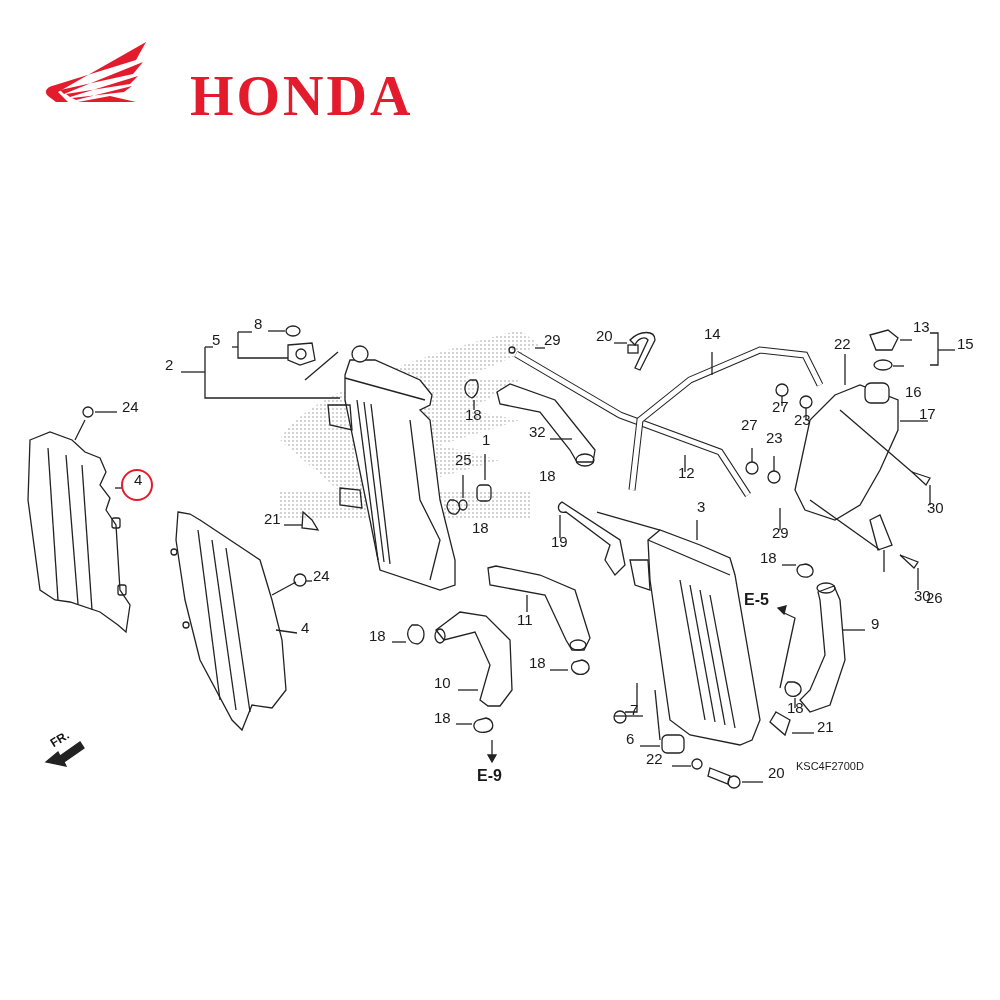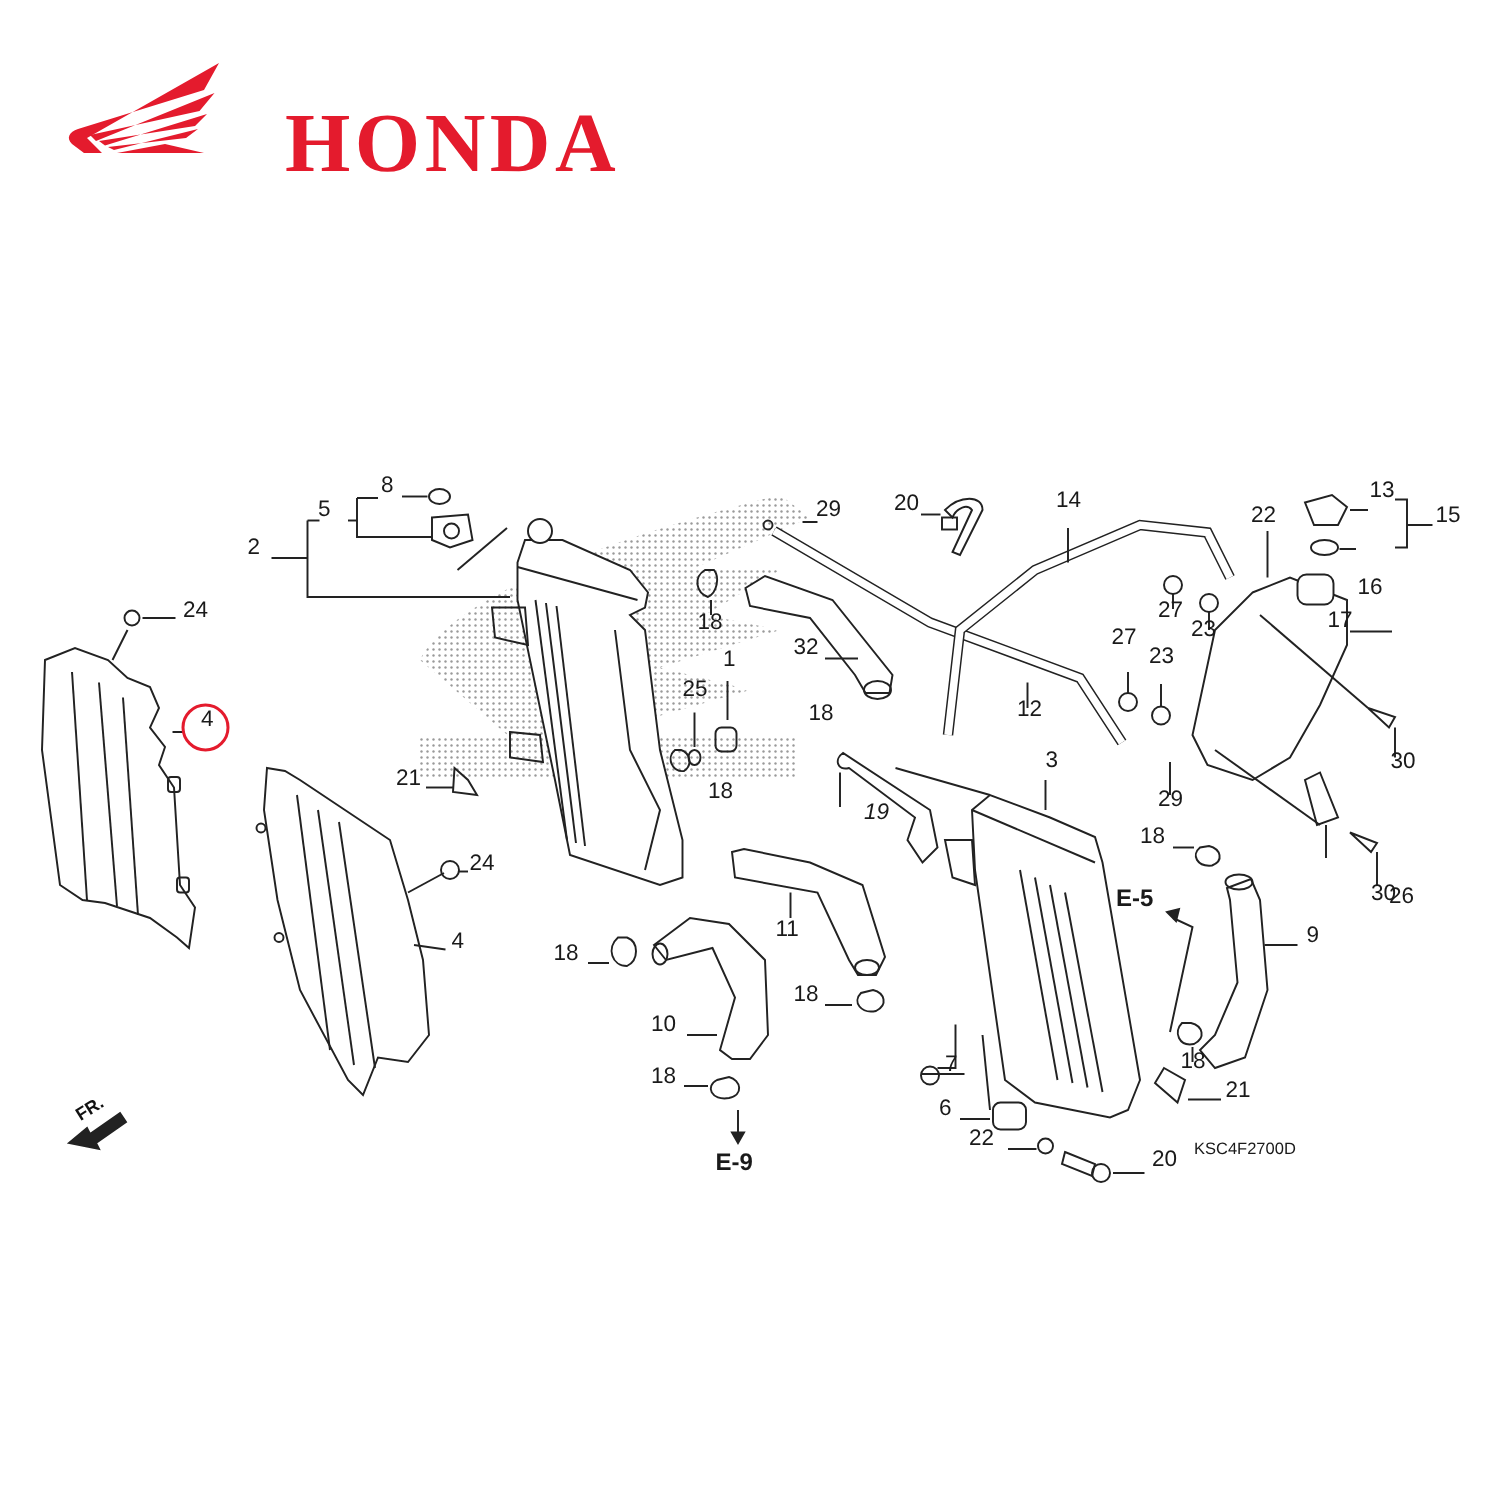--- a/index.html
+++ b/index.html
@@ -252,32 +252,32 @@
       <div class="lbl" style="left: 596px; top: 328px;">20</div>
       <div class="lbl" style="left: 704px; top: 326px;">14</div>
       <div class="lbl" style="left: 834px; top: 336px;">22</div>
       <div class="lbl" style="left: 913px; top: 319px;">13</div>
       <div class="lbl" style="left: 957px; top: 336px;">15</div>
       <div class="lbl" style="left: 905px; top: 352px; margin-top: 32px;">16</div>
       <div class="lbl" style="left: 465px; top: 407px;">18</div>
       <div class="lbl" style="left: 529px; top: 424px;">32</div>
       <div class="lbl" style="left: 772px; top: 399px;">27</div>
       <div class="lbl" style="left: 794px; top: 412px;">23</div>
-      <div class="lbl" style="left: 885px; top: 406px;">17</div>
+      <div class="lbl" style="left: 919px; top: 406px;">17</div>
       <div class="lbl" style="left: 482px; top: 432px;">1</div>
       <div class="lbl" style="left: 455px; top: 452px;">25</div>
       <div class="lbl" style="left: 741px; top: 417px;">27</div>
       <div class="lbl" style="left: 766px; top: 430px;">23</div>
       <div class="lbl" style="left: 678px; top: 465px;">12</div>
       <div class="lbl" style="left: 539px; top: 468px;">18</div>
       <div class="lbl" style="left: 772px; top: 525px;">29</div>
       <div class="lbl" style="left: 927px; top: 500px;">30</div>
       <div class="lbl" style="left: 264px; top: 511px;">21</div>
       <div class="lbl" style="left: 697px; top: 499px;">3</div>
-      <div class="lbl" style="left: 576px; top: 534px; font-style: italic;">19</div>
+      <div class="lbl" style="left: 551px; top: 534px;">19</div>
       <div class="lbl" style="left: 472px; top: 520px;">18</div>
       <div class="lbl" style="left: 760px; top: 550px;">18</div>
       <div class="lbl" style="left: 313px; top: 568px;">24</div>
       <div class="lbl" style="left: 926px; top: 570px; margin-top: 20px;">26</div>
       <div class="lbl" style="left: 914px; top: 588px;">30</div>
       <div class="lbl" style="left: 517px; top: 612px;">11</div>
       <div class="lbl" style="left: 301px; top: 620px;">4</div>
       <div class="lbl" style="left: 871px; top: 616px;">9</div>
       <div class="lbl" style="left: 369px; top: 628px;">18</div>
       <div class="lbl" style="left: 529px; top: 655px;">18</div>

